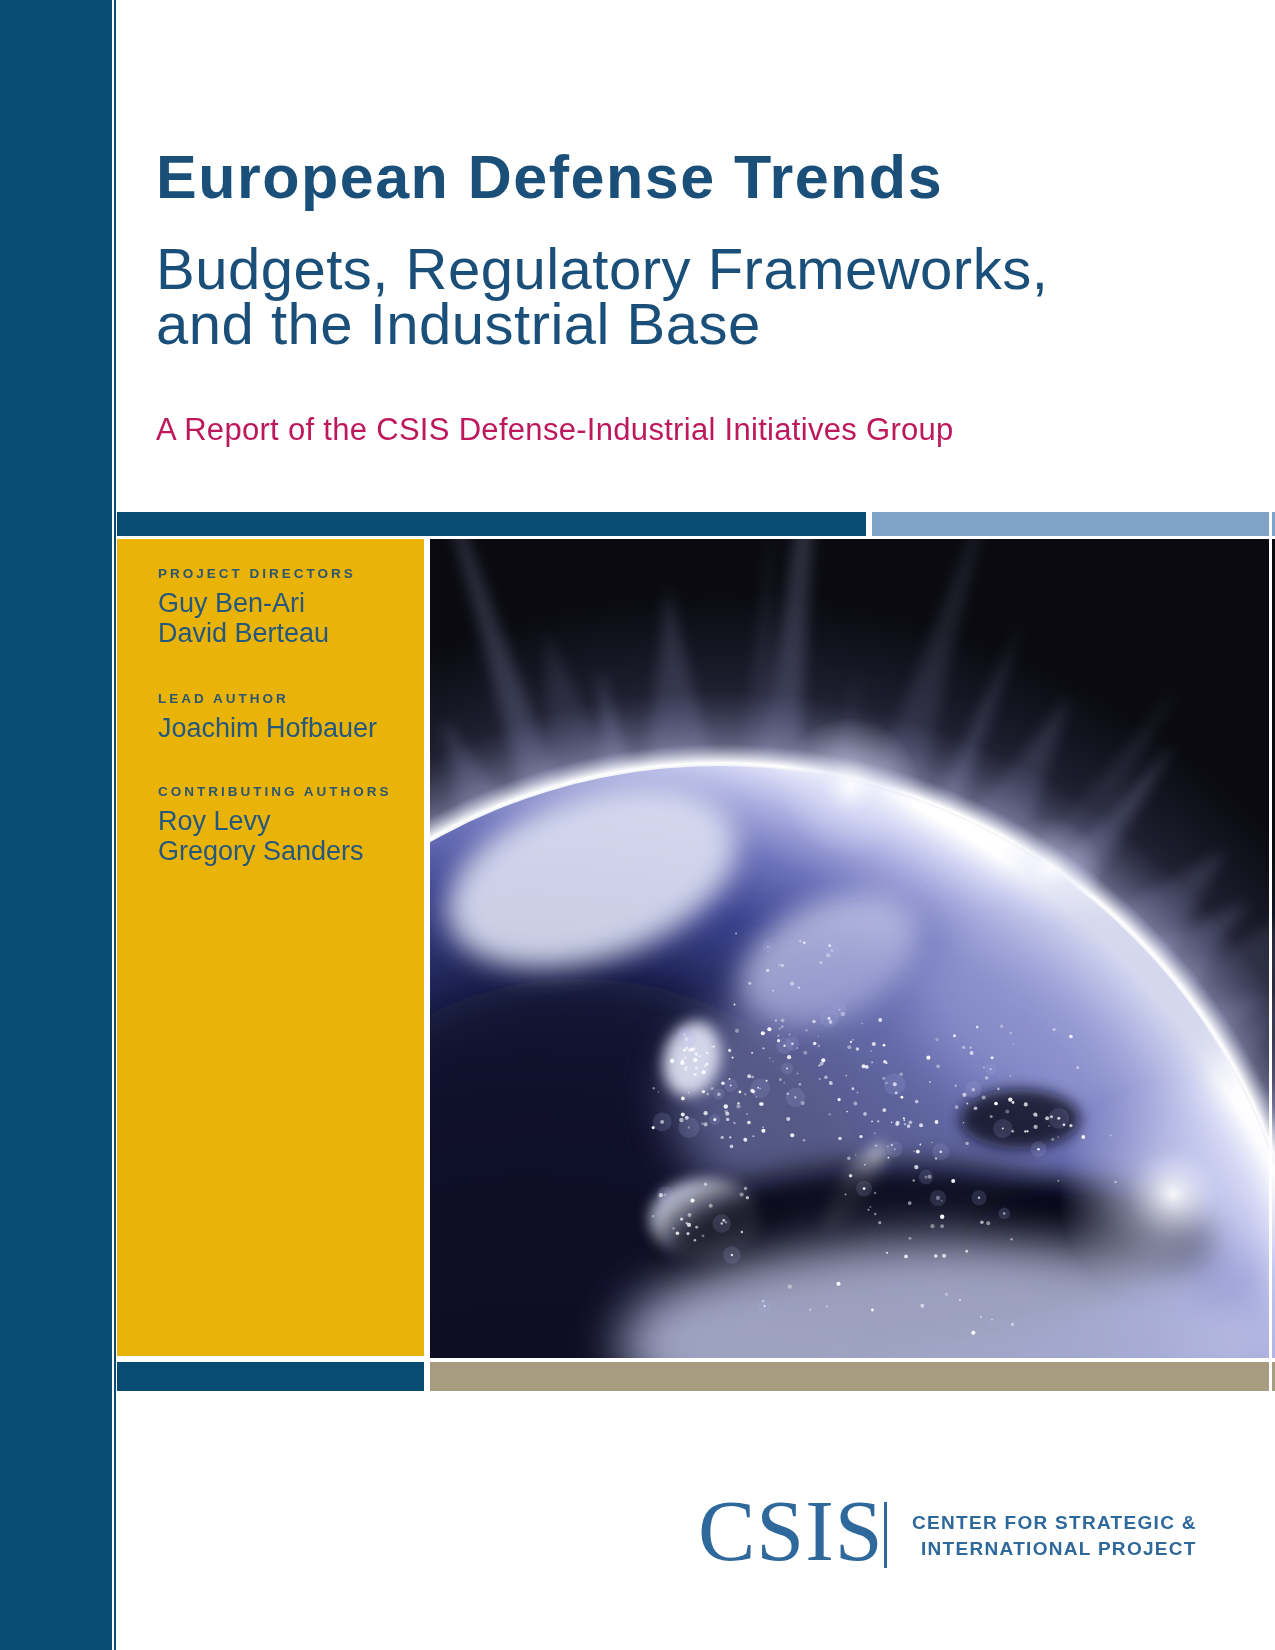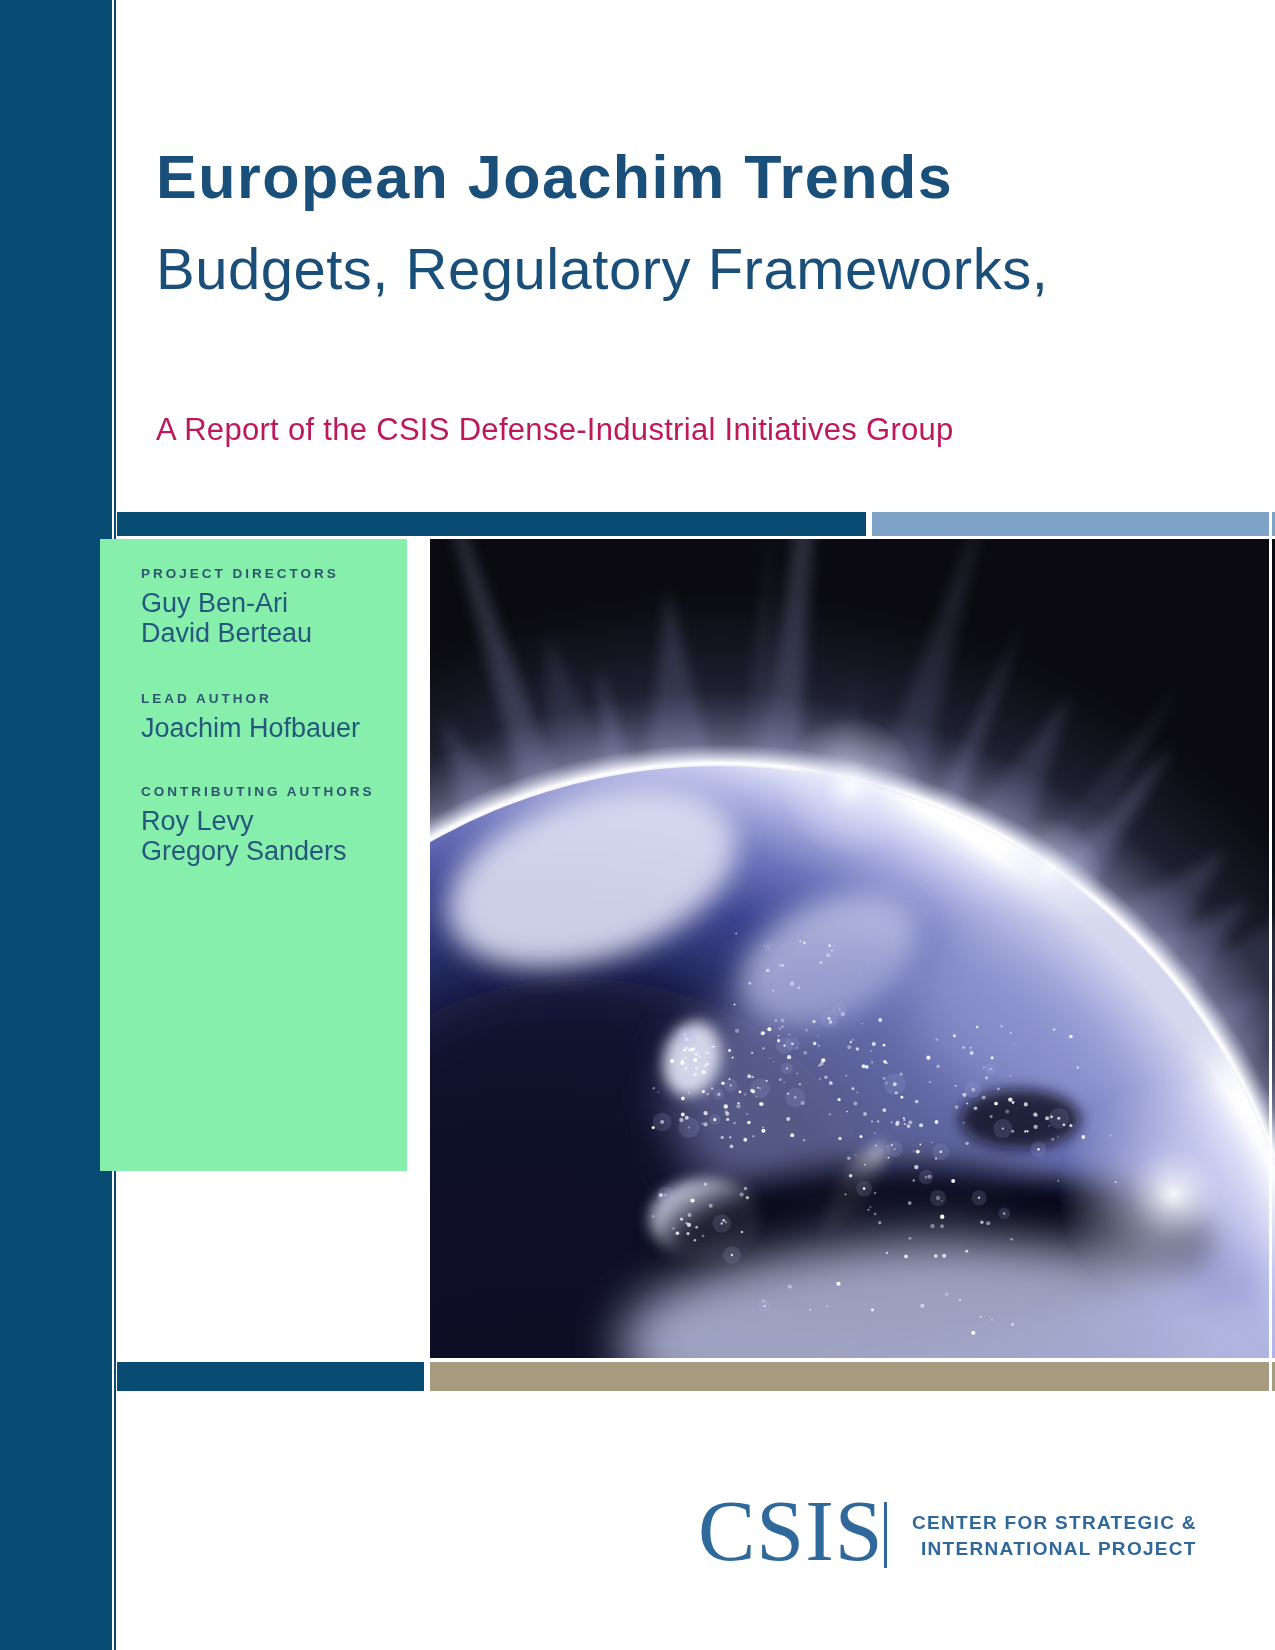--- a/index.html
+++ b/index.html
@@ -20,21 +20,21 @@
   
   .title-block{position:absolute;left:156px;top:0;width:960px;}
   .title-block h1{position:absolute;left:0;top:147px;margin:0;white-space:nowrap;
      font-size:61px;font-weight:bold;letter-spacing:1.5px;color:#1A4F7A;line-height:1;}
   .subtitle{position:absolute;left:0;top:241px;font-size:58px;font-weight:normal;
      letter-spacing:0.5px;color:#1A4F7A;line-height:55px;white-space:nowrap;}
   .report-line{position:absolute;left:0;top:412px;font-size:31px;font-weight:normal;
      letter-spacing:0.3px;color:#be185d;white-space:nowrap;}
 
   
-  .credits{position:absolute;left:100px;top:539px;width:307px;height:632px;background:#86efac;}
+  .credits{position:absolute;left:117px;top:539px;width:307px;height:817px;background:#eab308;}
   .cg{position:absolute;left:41px;}
   .cl{font-size:13.5px;font-weight:bold;letter-spacing:3px;color:#2E566F;margin-bottom:7px;white-space:nowrap;}
   .cn{font-size:27px;line-height:30px;color:#26587D;white-space:nowrap;}
   .pub-date{position:absolute;left:41px;top:727px;font-size:31px;letter-spacing:1.5px;color:#1F5B82;white-space:nowrap;}
 
   
   .cover-image{position:absolute;left:430px;top:539px;width:845px;height:819px;margin:0;padding:0;background:#0a0a10;}
   .cover-image svg{display:block;}
 
   
@@ -47,23 +47,24 @@
 </style>
 </head>
 <body>
 
 <div class="page">
 
   <div class="left-bar"></div>
   <div class="left-rule"></div>
 
   <header class="title-block">
-    <h1>European Joachim Trends</h1>
+    <h1>European Defense Trends</h1>
     <div class="subtitle">
       <div>Budgets, Regulatory Frameworks,</div>
+      <div>and the Industrial Base</div>
     </div>
     <div class="report-line">A Report of the CSIS Defense-Industrial Initiatives Group</div>
   </header>
 
   <div class="bar top-dark"></div>
   <div class="bar top-light"></div>
 
   <aside class="credits">
     <div class="cg" style="top:27px">
       <div class="cl">PROJECT DIRECTORS</div>

